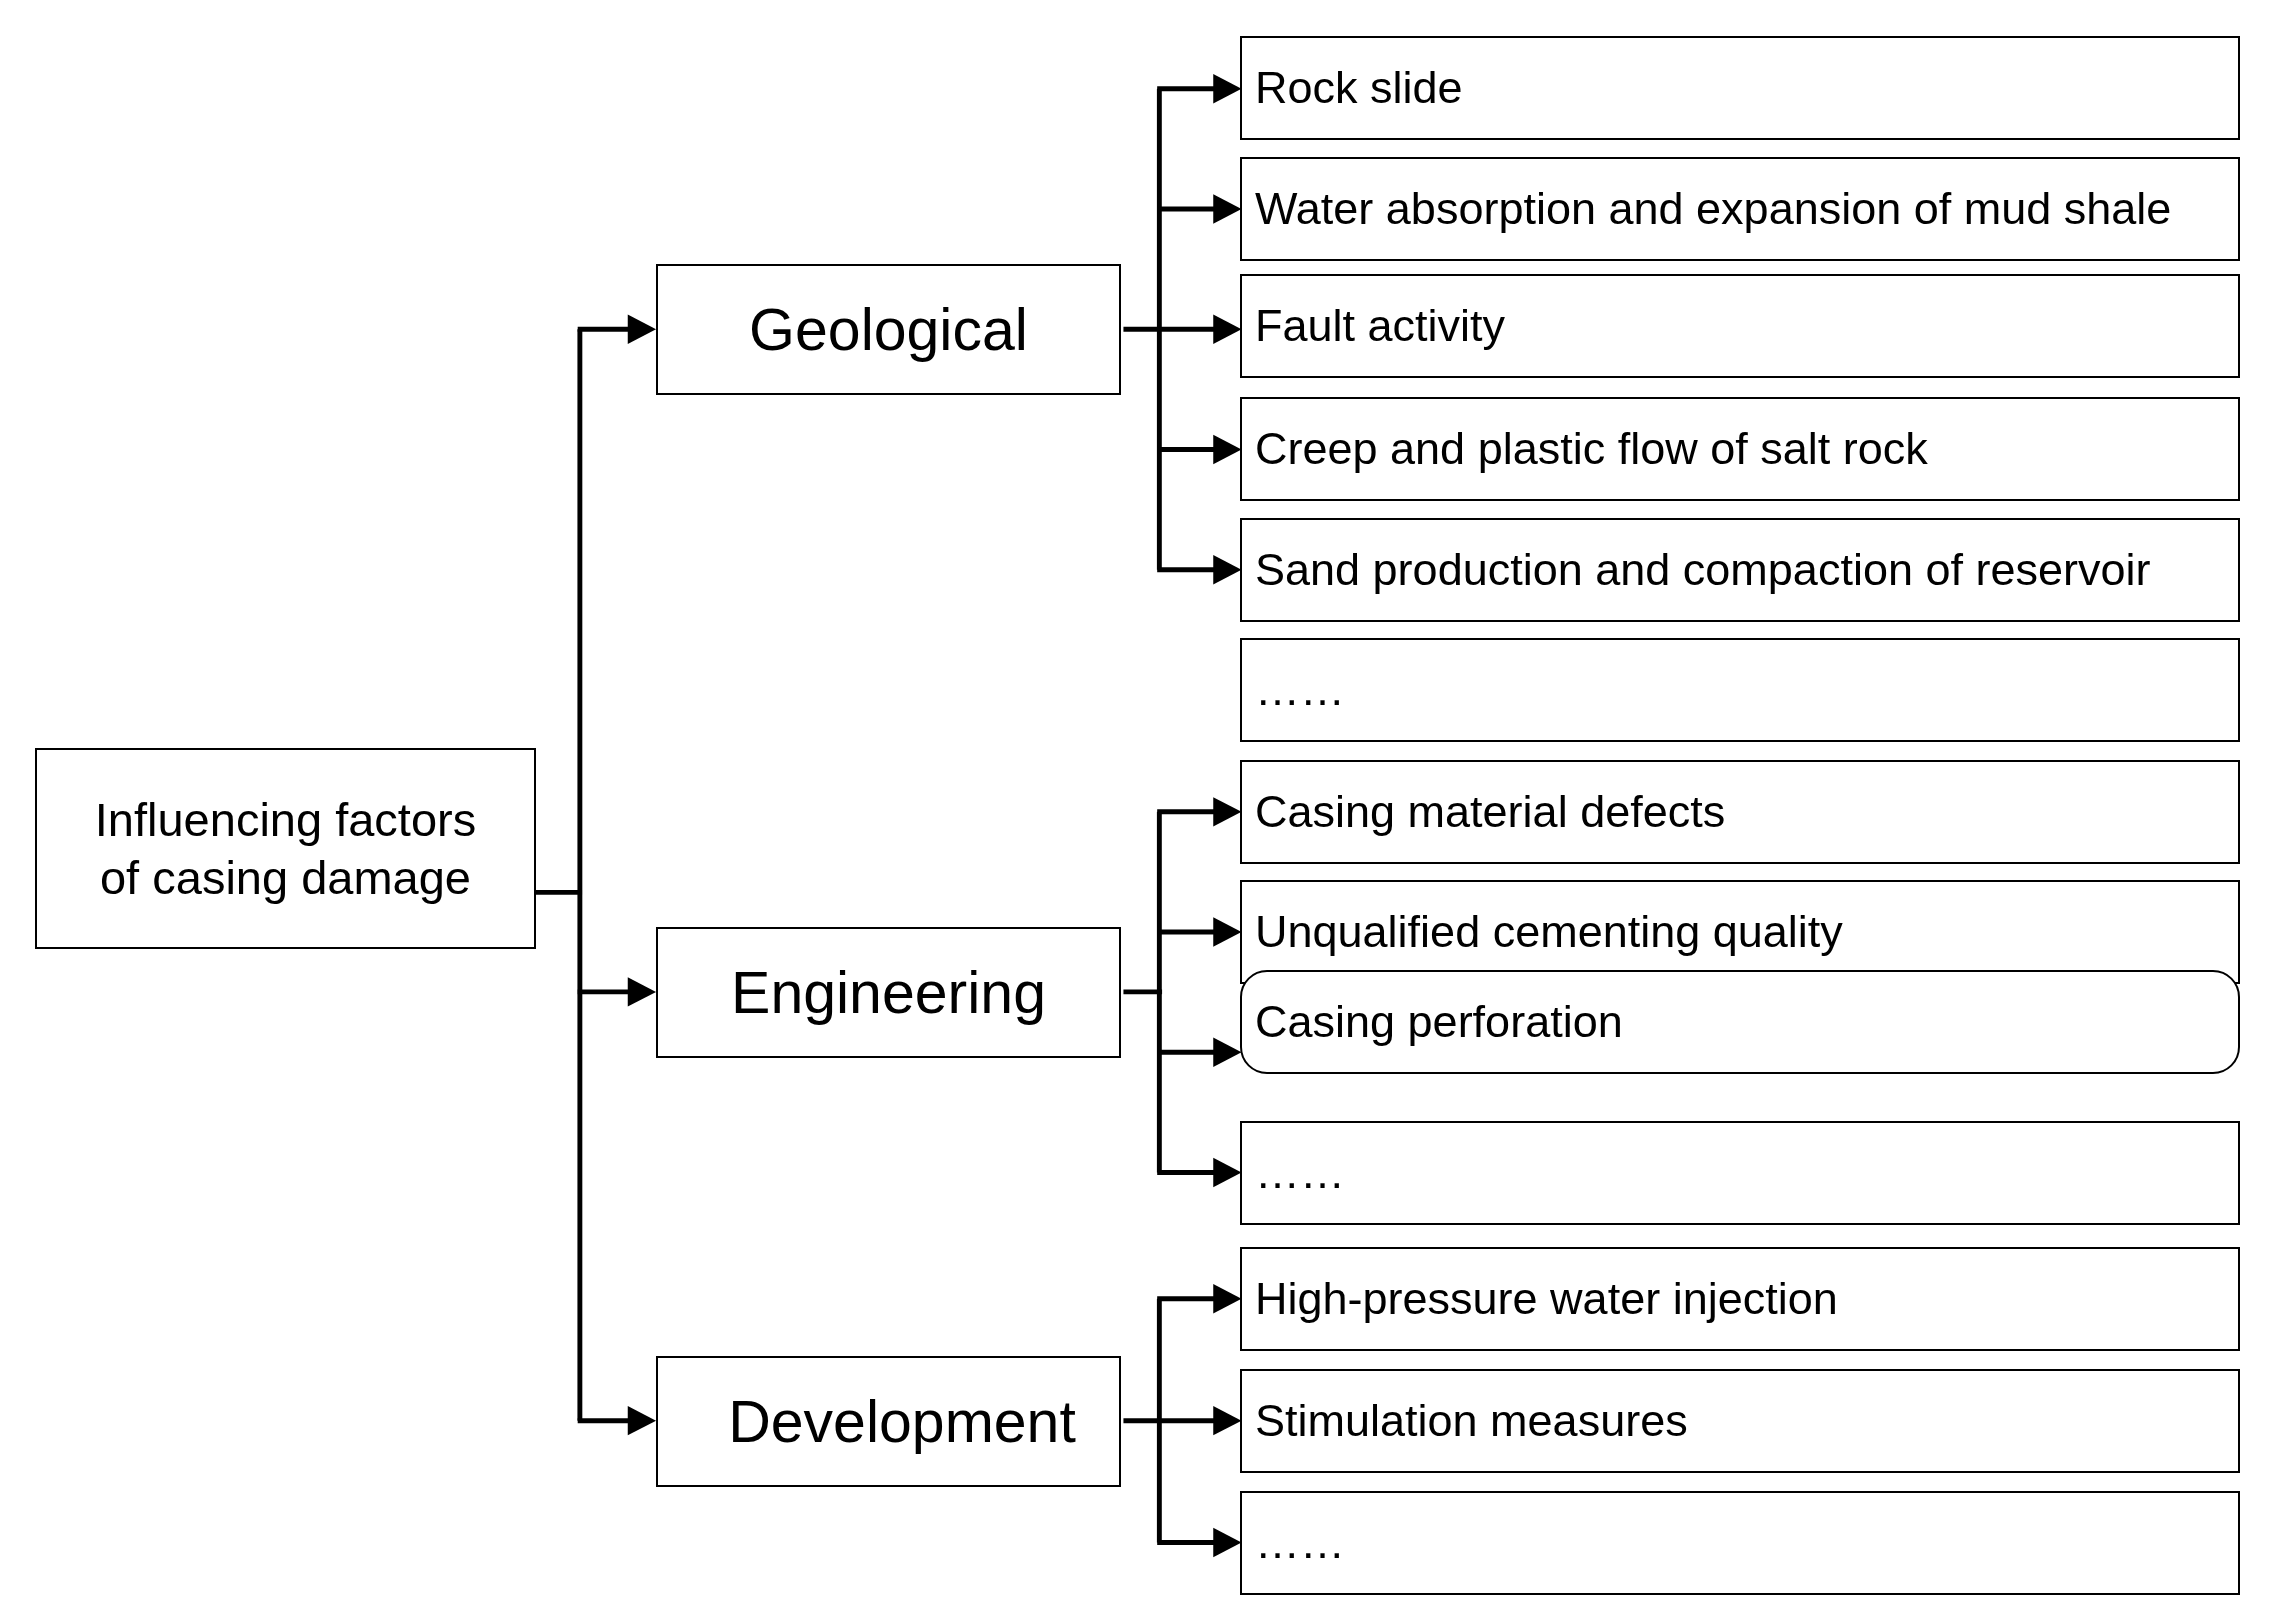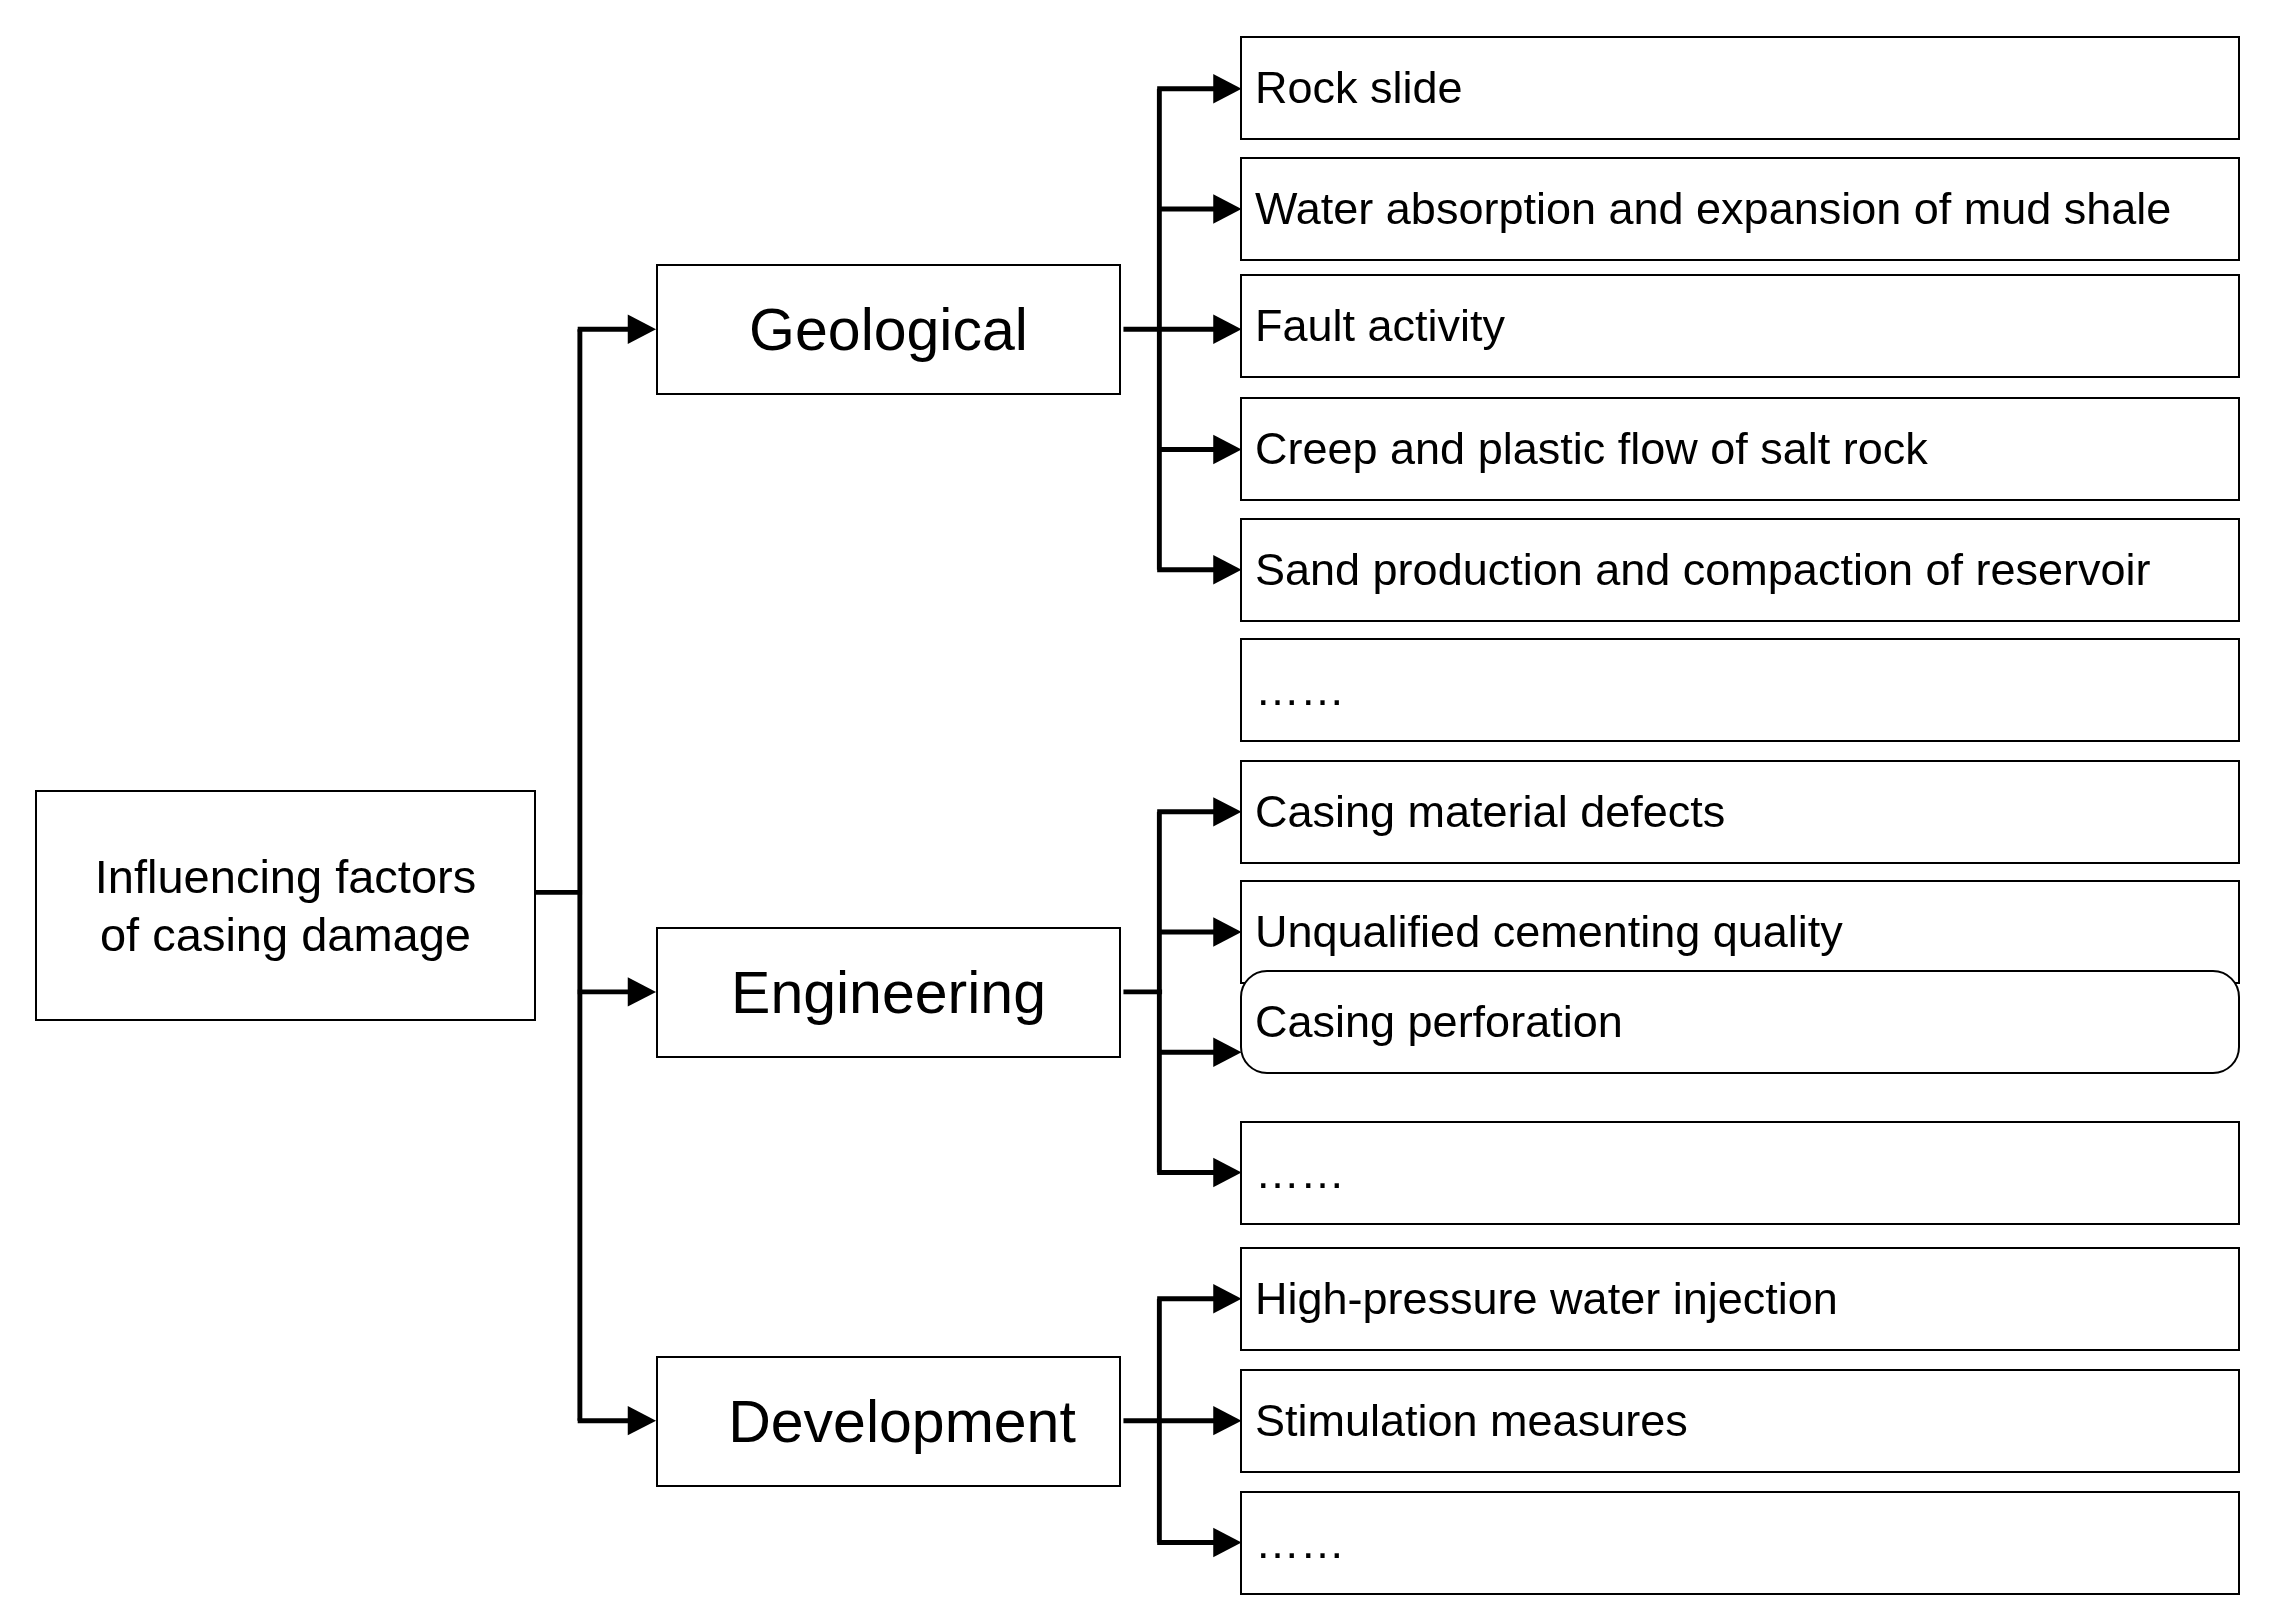--- a/index.html
+++ b/index.html
@@ -44,21 +44,21 @@
   .box.category {
     font-size: 59px;
   }
   .box.root {
     font-size: 47px;
     flex-direction: column;
     justify-content: center;
     line-height: 1.22;
   }
   
-  .root      { left: 35px;   top: 790px; width: 501px;  height: 231px; }
+  .root      { left: 35px;   top: 748px; width: 501px;  height: 201px; }
   
   .category  { left: 656px; width: 465px; height: 131px; }
   .cat-0 { top: 264px; }
   .cat-1 { top: 927px; }
   .cat-2 { top: 1356px; padding-left: 27px; }
   
   .leaf { left: 1240px; width: 1000px; height: 104px; }
   .leaf-0  { top: 36px; }
   .leaf-1  { top: 157px; }
   .leaf-2  { top: 274px; }

